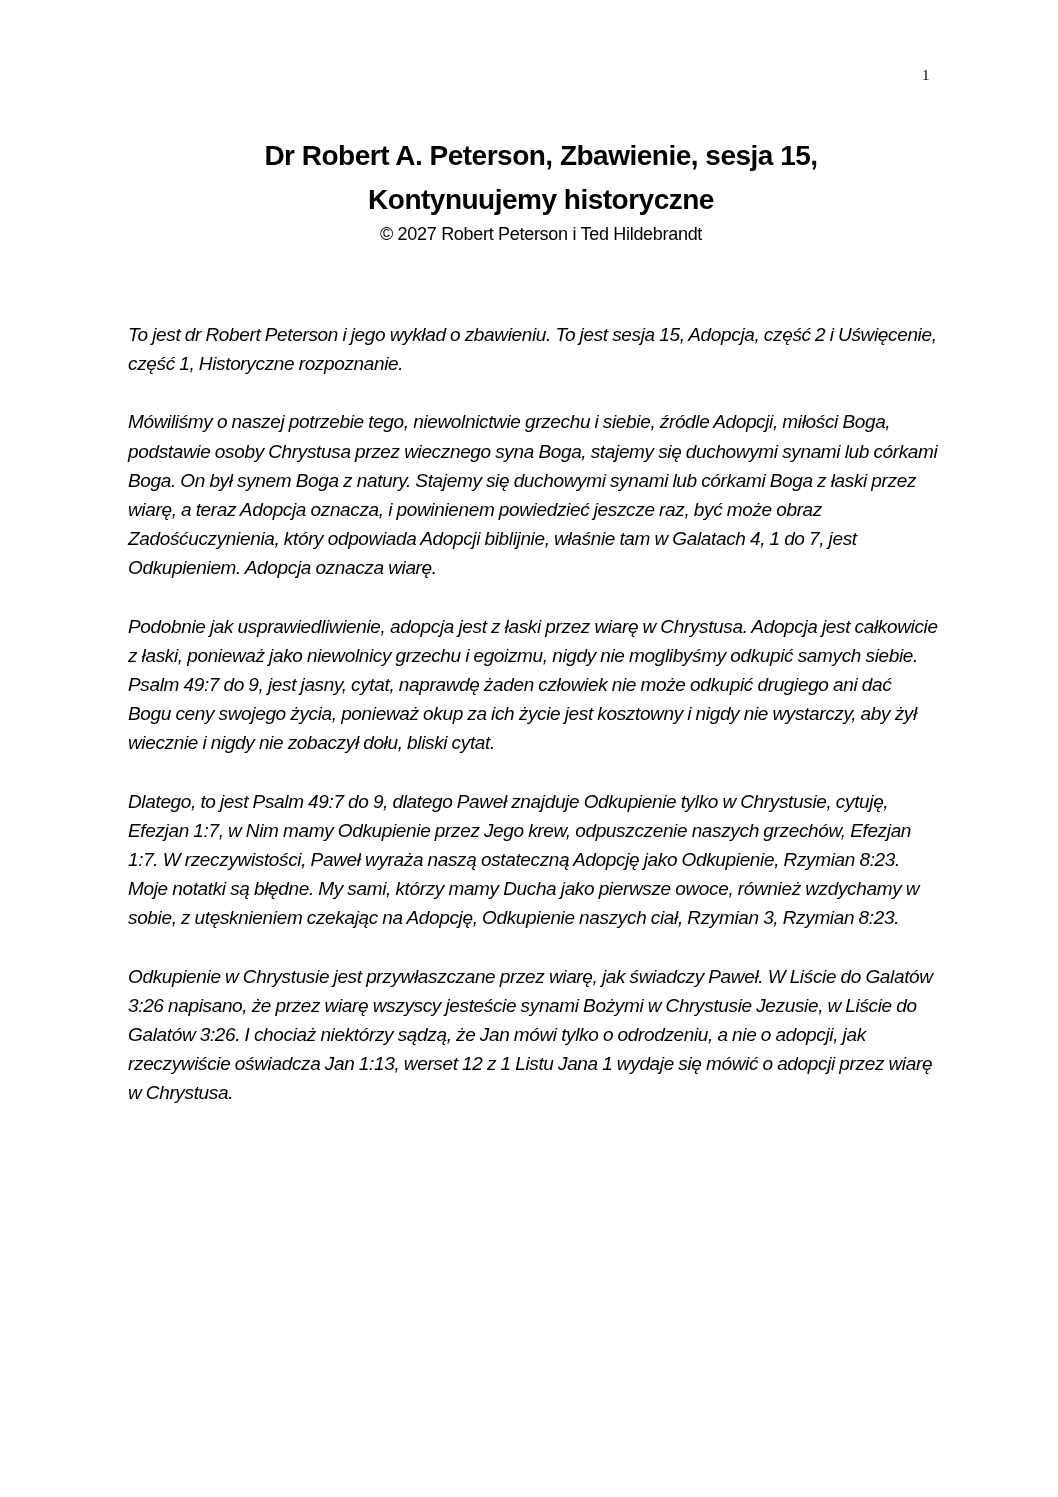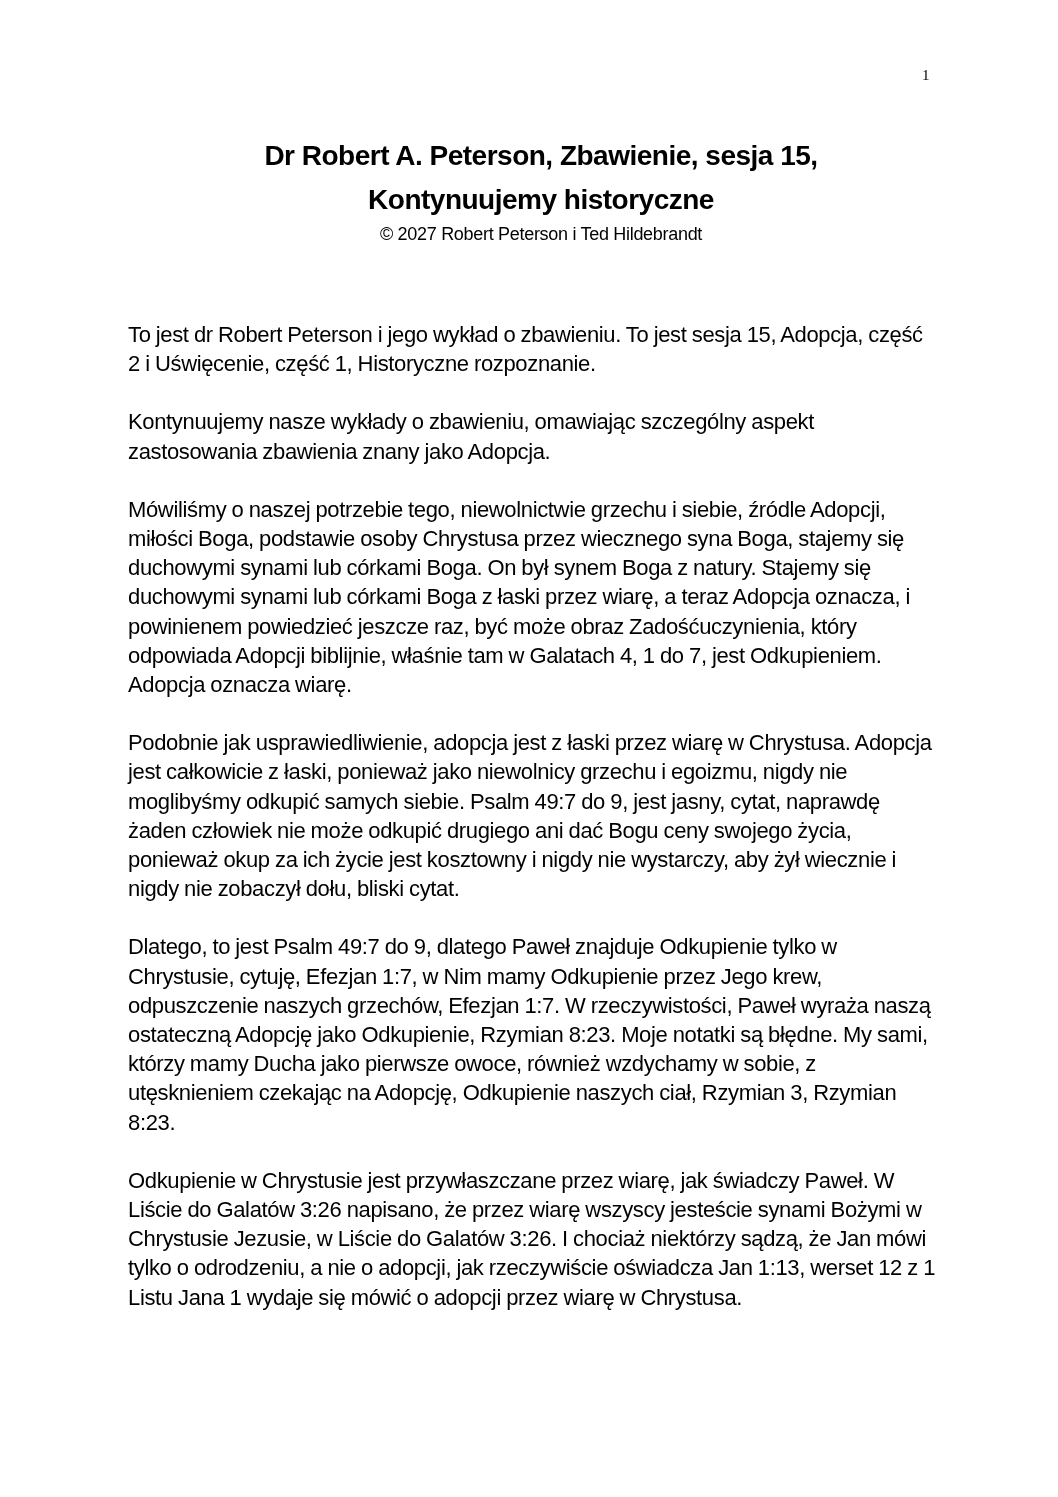--- a/index.html
+++ b/index.html
@@ -43,40 +43,40 @@
       margin-top: 0px;
       letter-spacing: -0.3px;
     }
     .body-text {
       position: absolute;
       top: 320px;
       left: 128px;
       width: 810px;
     }
     .para {
-      font-size: 22px;
+      font-size: 19px;
       line-height: 29.2px;
       margin: 0 0 29px 0;
       letter-spacing: -0.35px;
       word-spacing: -0.5px;
+      font-style: italic;
     }
   </style>
 </head>
 <body>
 
 <div class="page-number">1</div>
 
 <div class="title-block">
   <h1 class="title">
     <div>Dr Robert A. Peterson, Zbawienie, sesja 15,</div>
     <div>Kontynuujemy historyczne</div>
   </h1>
   <div class="copyright">© 2027 Robert Peterson i Ted Hildebrandt</div>
 </div>
 
 <div class="body-text">
   <p class="para">To jest dr Robert Peterson i jego wykład o zbawieniu. To jest sesja 15, Adopcja, część 2 i Uświęcenie, część 1, Historyczne rozpoznanie.</p>
-  <p class="para">Kontynuujemy nasze wykłady o zbawieniu, omawiając szczególny aspekt zastosowania zbawienia znany jako Adopcja.</p>
   <p class="para">Mówiliśmy o naszej potrzebie tego, niewolnictwie grzechu i siebie, źródle Adopcji, miłości Boga, podstawie osoby Chrystusa przez wiecznego syna Boga, stajemy się duchowymi synami lub córkami Boga. On był synem Boga z natury. Stajemy się duchowymi synami lub córkami Boga z łaski przez wiarę, a teraz Adopcja oznacza, i powinienem powiedzieć jeszcze raz, być może obraz Zadośćuczynienia, który odpowiada Adopcji biblijnie, właśnie tam w Galatach 4, 1 do 7, jest Odkupieniem. Adopcja oznacza wiarę.</p>
   <p class="para">Podobnie jak usprawiedliwienie, adopcja jest z łaski przez wiarę w Chrystusa. Adopcja jest całkowicie z łaski, ponieważ jako niewolnicy grzechu i egoizmu, nigdy nie moglibyśmy odkupić samych siebie. Psalm 49:7 do 9, jest jasny, cytat, naprawdę żaden człowiek nie może odkupić drugiego ani dać Bogu ceny swojego życia, ponieważ okup za ich życie jest kosztowny i nigdy nie wystarczy, aby żył wiecznie i nigdy nie zobaczył dołu, bliski cytat.</p>
   <p class="para">Dlatego, to jest Psalm 49:7 do 9, dlatego Paweł znajduje Odkupienie tylko w Chrystusie, cytuję, Efezjan 1:7, w Nim mamy Odkupienie przez Jego krew, odpuszczenie naszych grzechów, Efezjan 1:7. W rzeczywistości, Paweł wyraża naszą ostateczną Adopcję jako Odkupienie, Rzymian 8:23. Moje notatki są błędne. My sami, którzy mamy Ducha jako pierwsze owoce, również wzdychamy w sobie, z utęsknieniem czekając na Adopcję, Odkupienie naszych ciał, Rzymian 3, Rzymian 8:23.</p>
   <p class="para">Odkupienie w Chrystusie jest przywłaszczane przez wiarę, jak świadczy Paweł. W Liście do Galatów 3:26 napisano, że przez wiarę wszyscy jesteście synami Bożymi w Chrystusie Jezusie, w Liście do Galatów 3:26. I chociaż niektórzy sądzą, że Jan mówi tylko o odrodzeniu, a nie o adopcji, jak rzeczywiście oświadcza Jan 1:13, werset 12 z 1 Listu Jana 1 wydaje się mówić o adopcji przez wiarę w Chrystusa.</p>
 </div>
 
 </body></html>

